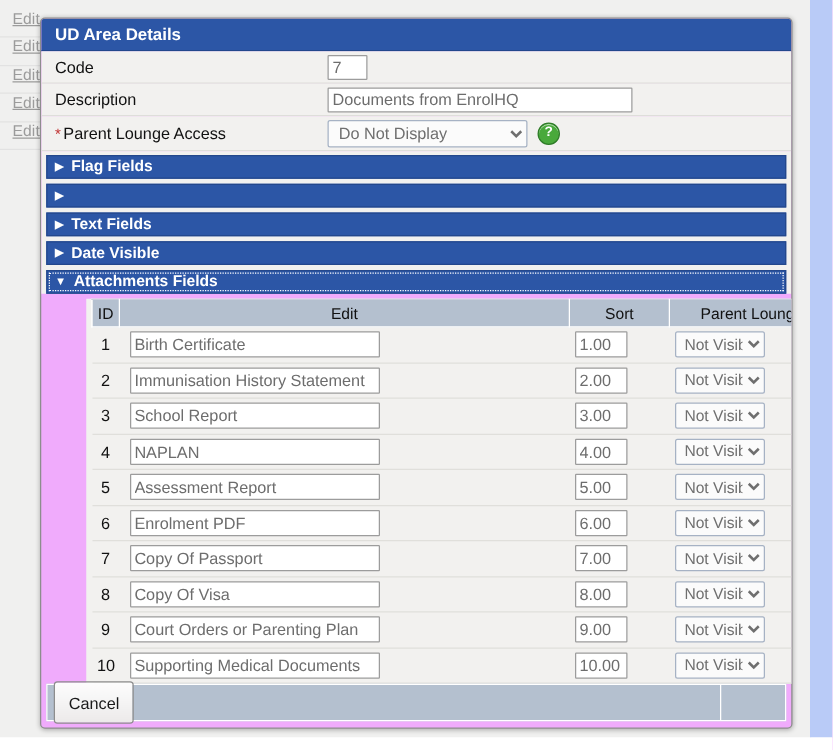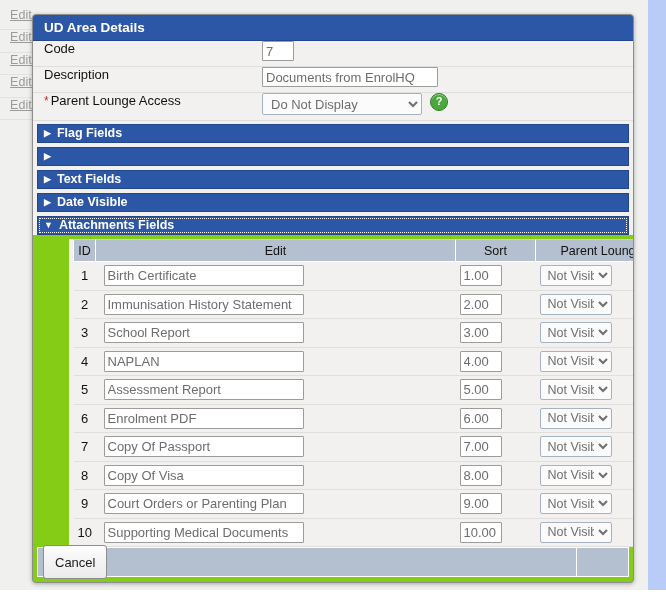--- a/index.html
+++ b/index.html
@@ -69,21 +69,21 @@
     height: 10px;
     background: #ffffff;
   }
 
   
   .modal {
     position: absolute;
     left: 32px;
     top: 14px;
     width: 602px;
-    background: #84cc16;
+    background: #f0abfc;
     border: 1px solid #8d8d8d;
     border-radius: 4px;
     box-shadow: 0 1px 4px rgba(0,0,0,0.30);
     box-sizing: border-box;
     overflow: hidden;
   }
 
   .modal-title {
     background: #2c56a6;
     color: #ffffff;
@@ -92,21 +92,21 @@
     padding: 6px 0 6px 11px;
     height: 26px;
     box-sizing: border-box;
     line-height: 14px;
     border-bottom: 1px solid #23478c;
   }
 
   
   .field-row {
     display: flex;
-    align-items: flex-start;
+    align-items: center;
     height: 26px;
     border-bottom: 1px solid #dededa;
     background: #f2f1ef;
     padding: 0 0 0 11px;
     box-sizing: border-box;
   }
   .field-row.tall { height: 28px; }
   .field-label {
     width: 218px;
     font-size: 13px;
@@ -124,21 +124,21 @@
     font-size: 13px;
     color: #6d6d6d;
     border: 1px solid #9c9c9c;
     background: #ffffff;
     height: 20px;
     padding: 0 3px;
     box-sizing: border-box;
     border-radius: 1px;
   }
   input.code-input { width: 32px; }
-  input.desc-input { width: 176px; }
+  input.desc-input { width: 244px; }
 
   select.sel {
     font-family: "Liberation Sans", sans-serif;
     font-size: 13px;
     color: #6f6f6f;
     border: 1px solid #a6b2c4;
     background: #fbfbfb;
     height: 22px;
     border-radius: 2px;
     padding: 0 2px 0 4px;

